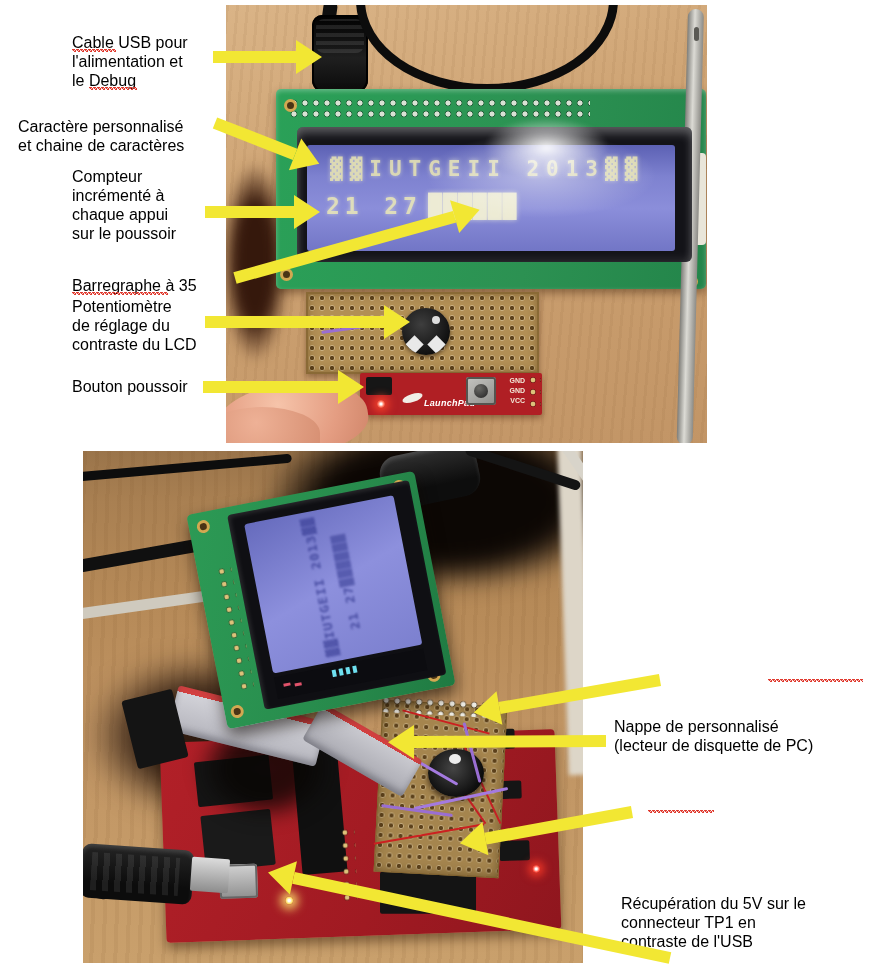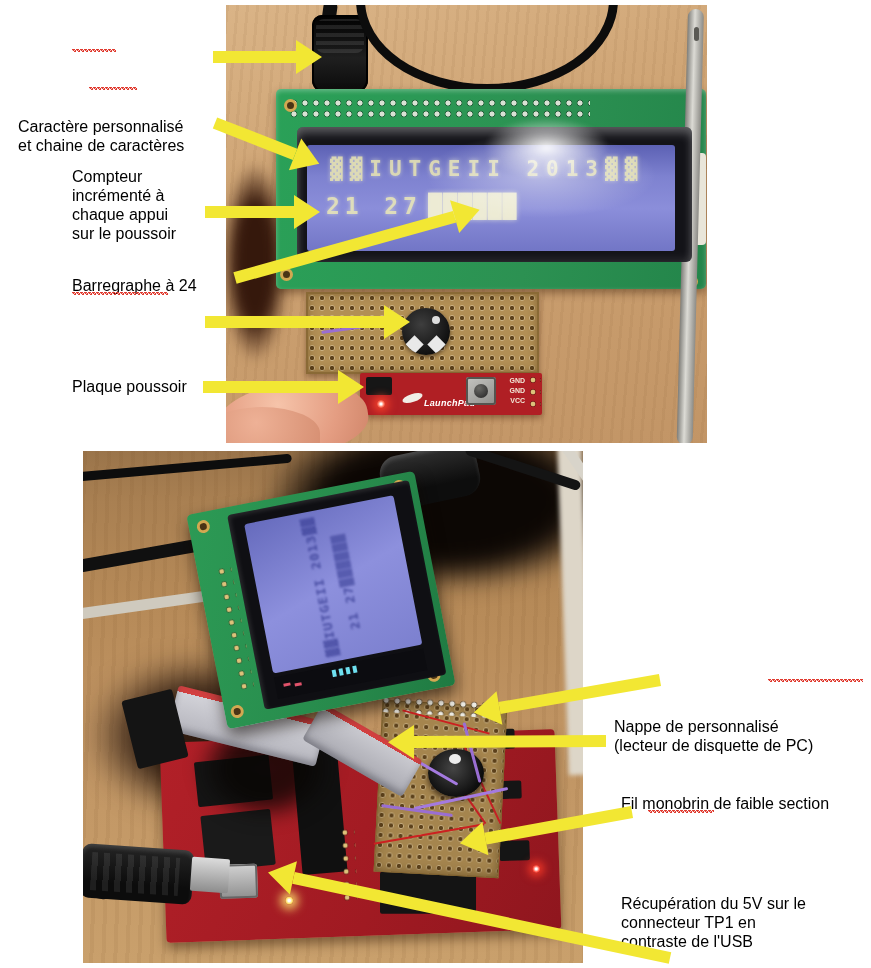--- a/index.html
+++ b/index.html
@@ -210,31 +210,36 @@
 
     <div style="left:-12px;top:424px;width:44px;height:22px;background:#0f0f0f;border-radius:11px;transform:rotate(12deg);"></div>
     <div style="left:-2px;top:396px;width:112px;height:54px;border-radius:9px;transform:rotate(4deg);
          background:linear-gradient(180deg,#242424,#0c0c0c 70%);box-shadow:inset 0 3px 4px rgba(255,255,255,.14);"></div>
     <div style="left:8px;top:404px;width:88px;height:38px;transform:rotate(4deg);
          background:repeating-linear-gradient(90deg,rgba(255,255,255,.08) 0 6px,transparent 6px 12px);"></div>
     <div style="left:108px;top:407px;width:38px;height:34px;border-radius:2px;transform:rotate(4deg);
          background:linear-gradient(180deg,#dcdcdc,#8d8d8d);"></div>
   </div>
 
+  <div class="lbl" style="left:72px;top:33px;">Cable USB pour
+l'alimentation et
+le Debug</div>
   <div class="lbl" style="left:18px;top:117px;">Caractère personnalisé
 et chaine de caractères</div>
   <div class="lbl" style="left:72px;top:167px;">Compteur
 incrémenté à
 chaque appui
 sur le poussoir</div>
-  <div class="lbl" style="left:72px;top:276px;">Barregraphe à 24</div>
-  <div class="lbl" style="left:72px;top:377px;">Plaque poussoir</div>
+  <div class="lbl" style="left:72px;top:276px;">Barregraphe à 35</div>
+  <div class="lbl" style="left:72px;top:297px;">Potentiomètre
+de réglage du
+contraste du LCD</div>
+  <div class="lbl" style="left:72px;top:377px;">Bouton poussoir</div>
   <div class="lbl" style="left:614px;top:717px;">Nappe de personnalisé
 (lecteur de disquette de PC)</div>
-  <div class="lbl" style="left:621px;top:794px;">Fil monobrin de faible section</div>
   <div class="lbl" style="left:621px;top:894px;">Récupération du 5V sur le
 connecteur TP1 en
 contraste de l'USB</div>
 
   <div class="sq" style="left:72px;top:49px;width:44px;"></div>
   <div class="sq" style="left:89px;top:87px;width:48px;"></div>
   <div class="sq" style="left:72px;top:292px;width:96px;"></div>
   <div class="sq" style="left:768px;top:679px;width:95px;"></div>
   <div class="sq" style="left:648px;top:810px;width:66px;"></div>
 

